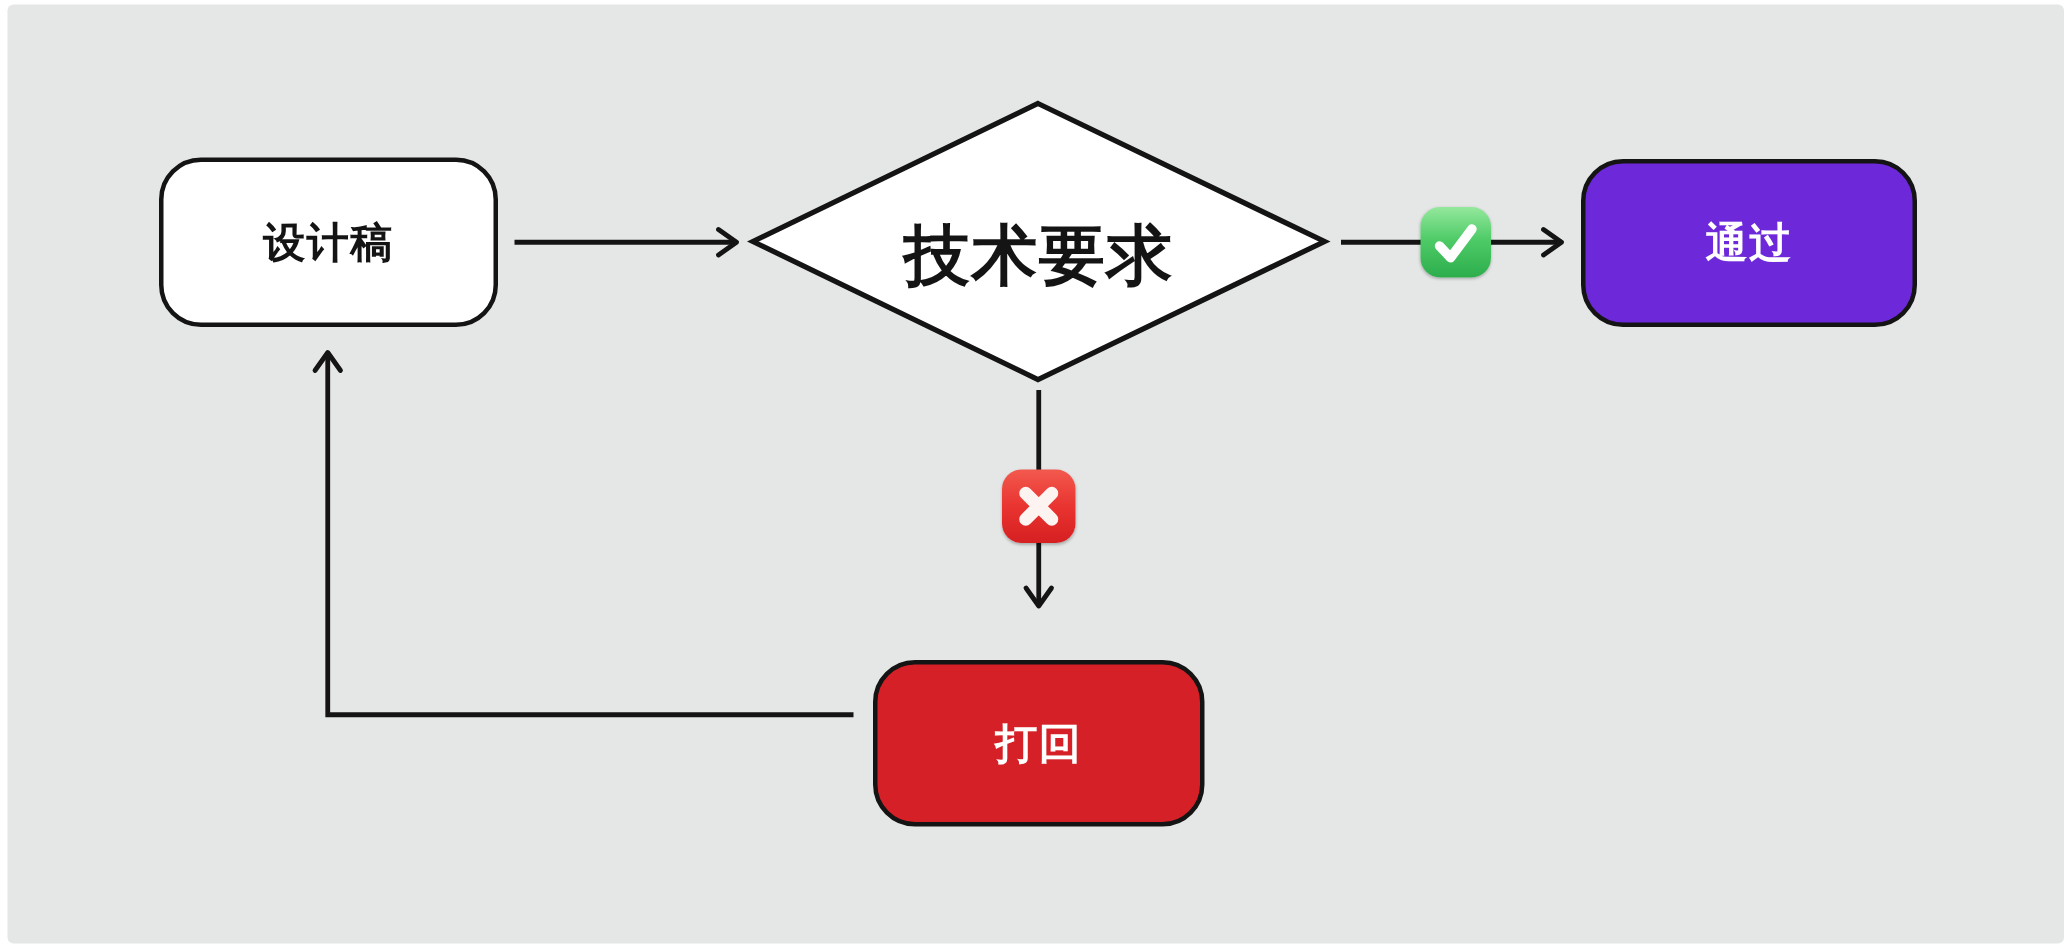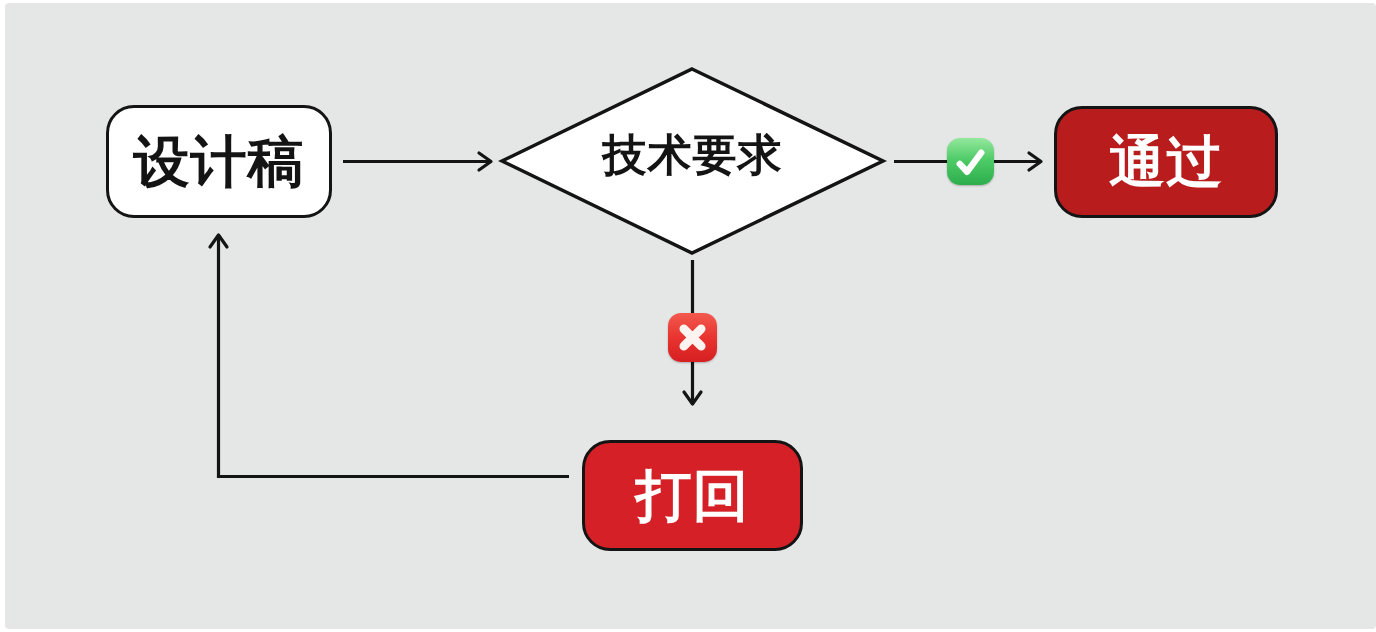--- a/index.html
+++ b/index.html
@@ -24,49 +24,49 @@
     overflow: visible;
   }
   .node {
     position: absolute;
     box-sizing: border-box;
     border: 3.5px solid #141414;
     border-radius: 28px;
     display: flex;
     align-items: center;
     justify-content: center;
-    font-size: 56px;
+    font-size: 28px;
     font-weight: 700;
     line-height: 1;
     letter-spacing: 1px;
     white-space: nowrap;
   }
   .node-design {
     left: 101px; top: 102px;   
     width: 226px; height: 113px;
     background: #ffffff;
     color: #141414;
   }
   .node-pass {
     left: 1049px; top: 103px;  
     width: 224px; height: 112px;
-    background: #b91c1c;
+    background: #6d28d9;
     color: #ffffff;
     justify-content: center;
   }
   .node-reject {
     left: 577px; top: 417px;   
     width: 221px; height: 111px;
     background: #d42026;
     color: #ffffff;
     margin-top: 20px;
   }
   .diamond-label {
     position: absolute;
-    left: 497px; top: 60px;    
+    left: 497px; top: 76px;    
     width: 381px; height: 184px;
     display: flex;
     align-items: center;
     justify-content: center;
     font-size: 44px;
     font-weight: 700;
     line-height: 1;
     letter-spacing: 1px;
     color: #141414;
     white-space: nowrap;

